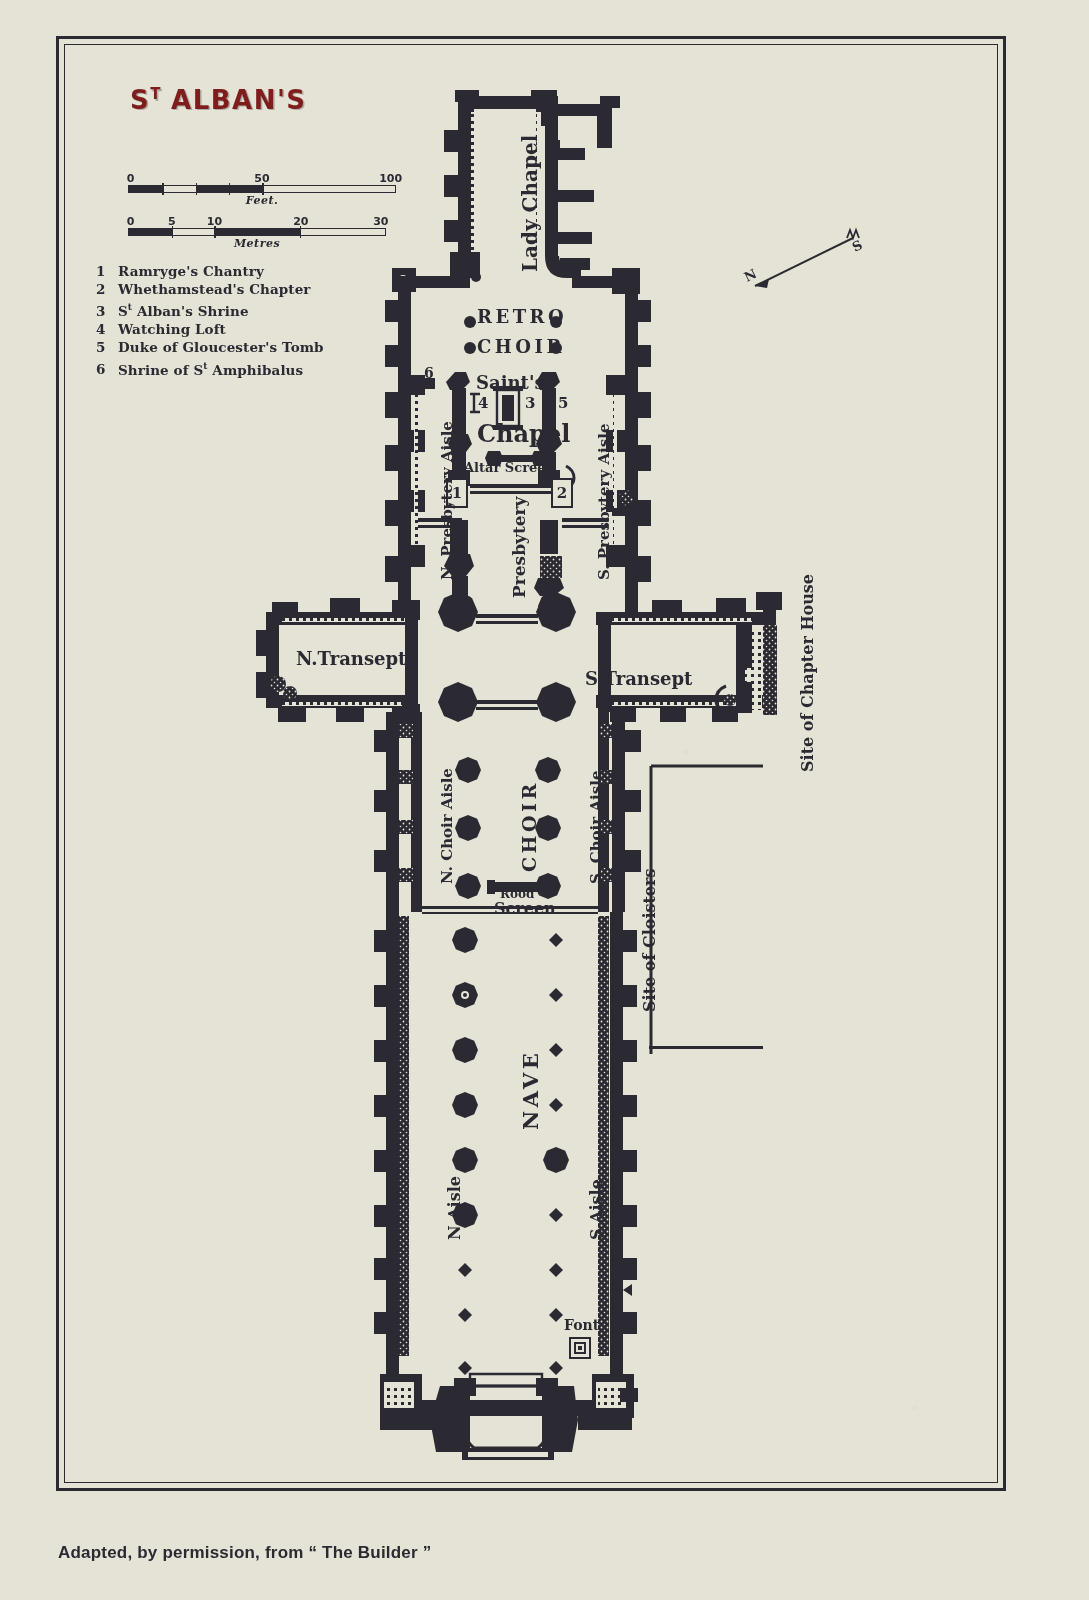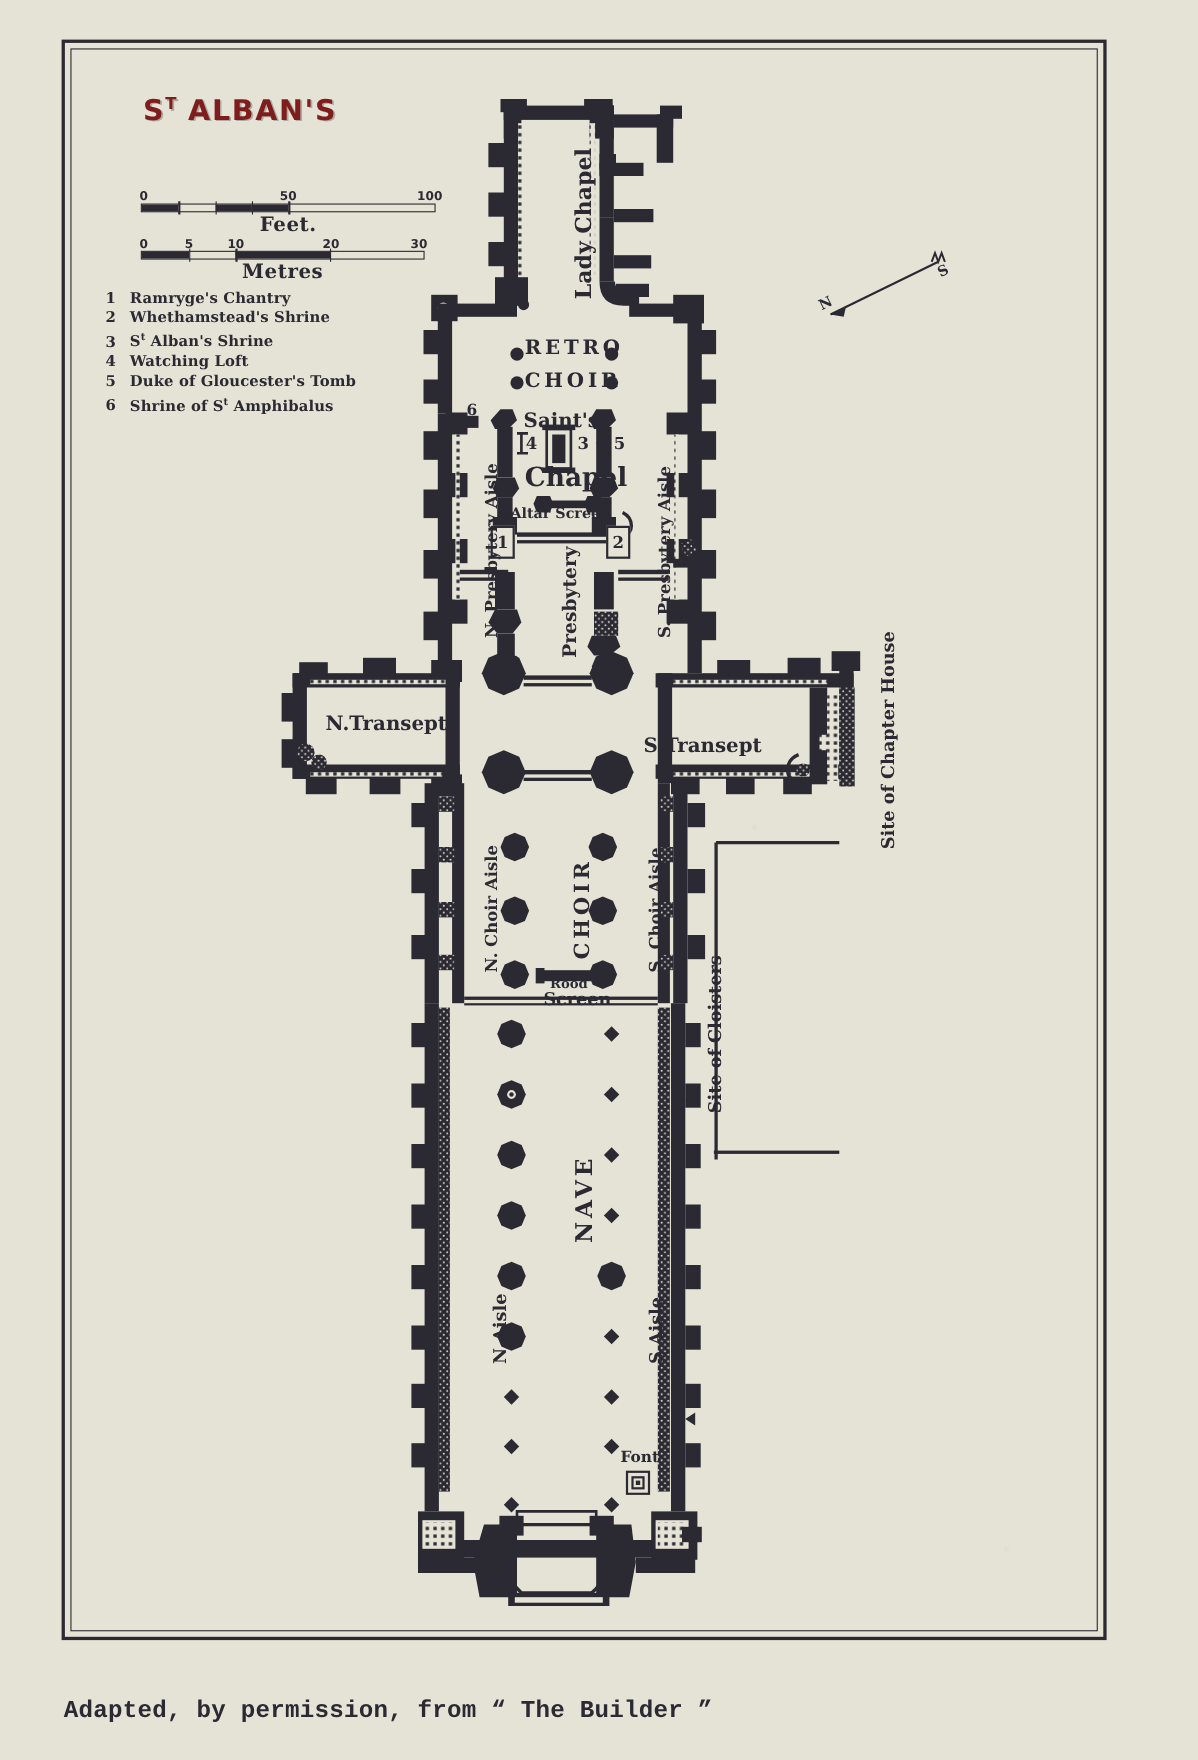--- a/index.html
+++ b/index.html
@@ -59,21 +59,21 @@
   .scale-bar{
     position:relative;height:8px;
     border:1.6px solid #2b2a33;
     box-sizing:border-box;
     background:#e5e3d5;
   }
   .scale-bar i{position:absolute;top:0;bottom:0;background:#2b2a33;display:block;}
   .scale-bar u{position:absolute;top:-3px;bottom:-3px;width:1.6px;background:#2b2a33;display:block;}
   .scale-cap{
     text-align:center;font-family:"DejaVu Serif",serif;font-weight:bold;
-    font-size:18px;margin-top:1px;letter-spacing:.5px;
+    font-size:11px;margin-top:1px;letter-spacing:.5px;font-style:italic;
   }
   
   #legend{position:absolute;left:96px;top:262px;width:300px;}
   .legend-row{
     display:flex;align-items:baseline;
     font-family:"DejaVu Serif",serif;
     font-weight:bold;font-size:13.5px;line-height:18.2px;
     letter-spacing:.1px;
   }
   .legend-num{width:22px;flex:0 0 22px;}
@@ -99,22 +99,22 @@
     border:2px solid #2b2a33;
     background:#e5e3d5;
     font-family:"DejaVu Serif",serif;
     font-weight:bold;font-size:15px;
     display:flex;align-items:center;justify-content:center;
     box-sizing:border-box;
   }
   
   #caption{
     position:absolute;left:58px;top:1543px;
-    font-family:Liberation Mono, monospace;
-    font-weight:bold;font-size:22px;letter-spacing:.2px;
+    font-family:Liberation Sans, sans-serif;
+    font-weight:bold;font-size:17px;letter-spacing:.2px;
   }
 </style>
 </head>
 <body>
 
 <div id="paper-grain"></div>
 
 <div id="plate-border">
   <div id="plate-border-inner"></div>
 </div>
@@ -159,21 +159,21 @@
   <div class="scale-cap">Metres</div>
 </div>
 
 <div id="legend">
   <div class="legend-row">
     <span class="legend-num">1</span>
     <span class="legend-txt">Ramryge's Chantry</span>
   </div>
   <div class="legend-row">
     <span class="legend-num">2</span>
-    <span class="legend-txt">Whethamstead's Shrine</span>
+    <span class="legend-txt">Whethamstead's Chapter</span>
   </div>
   <div class="legend-row">
     <span class="legend-num">3</span>
     <span class="legend-txt">S<sup>t</sup>&nbsp;Alban's&nbsp;Shrine</span>
   </div>
   <div class="legend-row">
     <span class="legend-num">4</span>
     <span class="legend-txt">Watching Loft</span>
   </div>
   <div class="legend-row">

